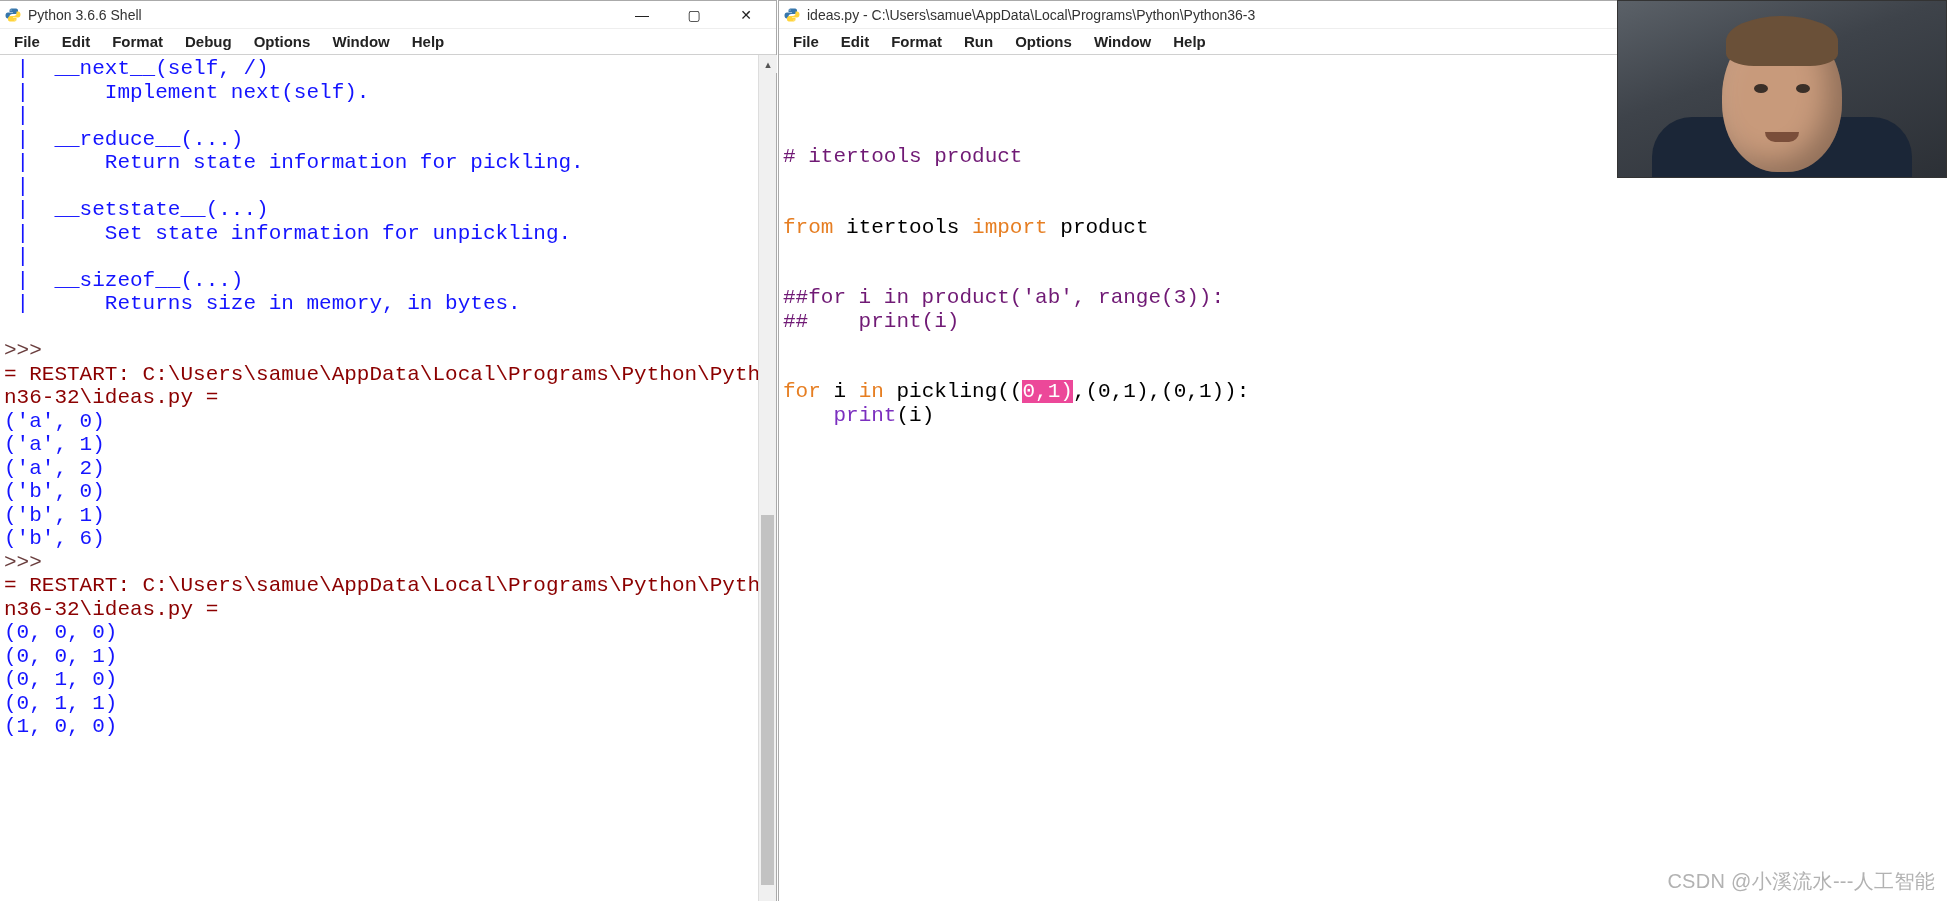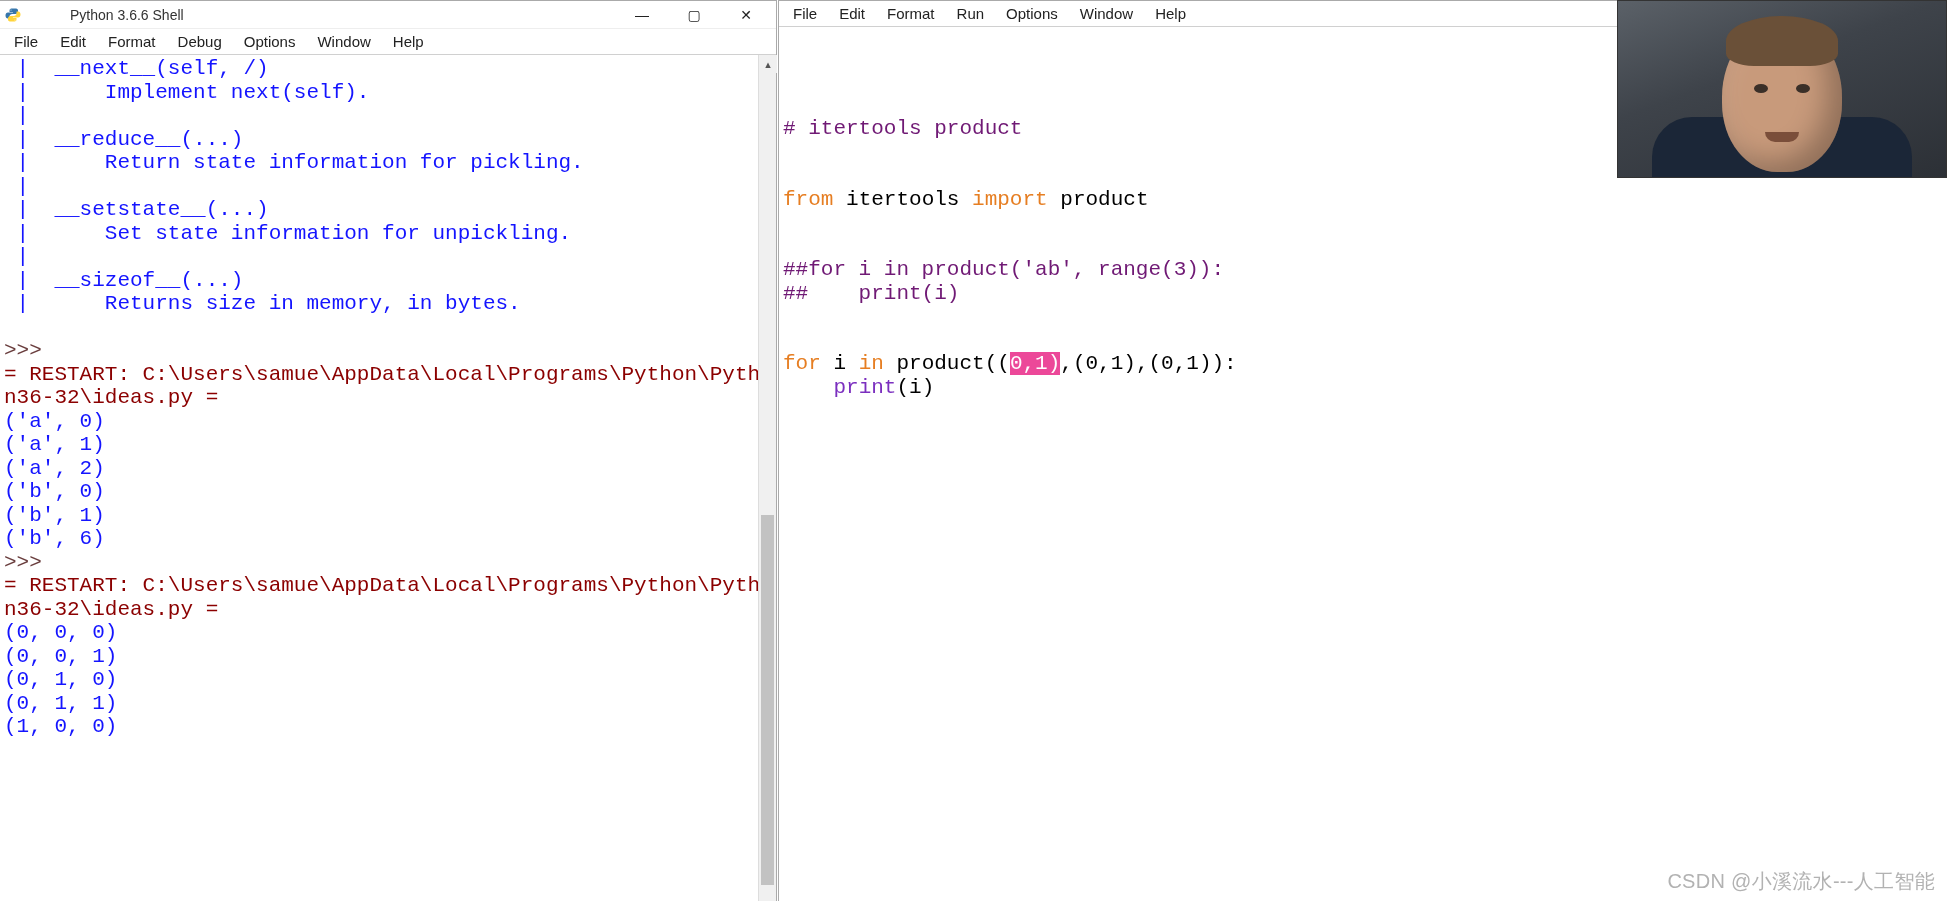--- a/index.html
+++ b/index.html
@@ -19,21 +19,20 @@
   }
   .left-window { left: 0; top: 0; width: 777px; height: 901px; border-left:none; border-bottom:none;}
   .right-window { left: 778px; top: 0; width: 1169px; height: 901px; border-right:none; border-bottom:none;}
   .titlebar {
     height: 28px;
     display: flex;
     align-items: center;
     padding: 0 4px;
     background: #fff;
     border-bottom: 1px solid #eee;
-    gap: 42px;
   }
   .titlebar .icon {
     width: 18px; height: 18px; margin-right: 6px;
     display:inline-flex; align-items:center; justify-content:center;
     font-size:14px;
   }
   .titlebar .title { font-size: 14px; color: #333; white-space: nowrap; overflow:hidden; text-overflow: ellipsis;}
   .win-controls {
     margin-left: auto;
     display: flex;
@@ -47,20 +46,21 @@
   }
   .menubar {
     height: 26px;
     display:flex;
     align-items:center;
     padding: 0 4px;
     gap: 2px;
     border-bottom: 1px solid #d0d0d0;
     font-size: 15px;
     background:#fff;
+    font-weight:bold;
   }
   .menubar .menu-item {
     padding: 2px 10px;
     color:#222;
   }
   .code-area {
     position: relative;
     padding: 2px 6px 2px 4px;
     font-family: "Courier New", monospace;
     font-size: 21px;
@@ -212,40 +212,49 @@
 <span class="blue">(0, 1, 0)</span>
 <span class="blue">(0, 1, 1)</span>
 <span class="blue">(1, 0, 0)</span></div>
   <div class="scrollbar">
     <div class="scroll-arrow">▴</div>
     <div class="scroll-thumb" style="top:460px; height:370px;"></div>
   </div>
 </div>
 
 <div class="window right-window">
+  <div class="titlebar">
+    <span class="icon">
+      <svg width="16" height="16" viewBox="0 0 32 32">
+          <path fill="#3776ab" d="M15 3c-4 0-6 1-6 4v3h7v1H6c-3 0-5 2-5 6s2 6 5 6h3v-4c0-3 2-5 6-5h6c3 0 5-2 5-5V7c0-3-2-4-6-4h-5zm-3 2a1 1 0 110 2 1 1 0 010-2z"></path>
+          <path fill="#ffd43b" d="M17 29c4 0 6-1 6-4v-3h-7v-1h10c3 0 5-2 5-6s-2-6-5-6h-3v4c0 3-2 5-6 5h-6c-3 0-5 2-5 5v2c0 3 2 4 6 4h5zm3-2a1 1 0 110-2 1 1 0 010 2z"></path>
+        </svg>
+    </span>
+    <span class="title">ideas.py - C:\Users\samue\AppData\Local\Programs\Python\Python36-3</span>
+  </div>
   <div class="menubar">
     <span class="menu-item">File</span>
     <span class="menu-item">Edit</span>
     <span class="menu-item">Format</span>
     <span class="menu-item">Run</span>
     <span class="menu-item">Options</span>
     <span class="menu-item">Window</span>
     <span class="menu-item">Help</span>
   </div>
   <div class="code-area" style="padding-top:90px;"><span class="comment"># itertools product</span>
 
 
 <span class="kw">from</span><span> itertools </span><span class="kw">import</span><span> product</span>
 
 
 <span class="comment">##for i in product('ab', range(3)):</span>
 <span class="comment">##    print(i)</span>
 
 
-<span class="kw">for</span><span> i </span><span class="kw">in</span><span> product((</span><span class="sel">0,1)</span><span>,(0,1),(0,1)):</span>
+<span class="kw">for</span><span> i </span><span class="kw">in</span><span> pickling((</span><span class="sel">0,1)</span><span>,(0,1),(0,1)):</span>
 <span>    </span><span class="builtin">print</span><span>(i)</span></div>
 </div>
 
 <div class="webcam">
   <div class="shirt"></div>
   <div class="face">
     <div class="hair"></div>
     <div class="mouth"></div>
   </div>
 </div>

